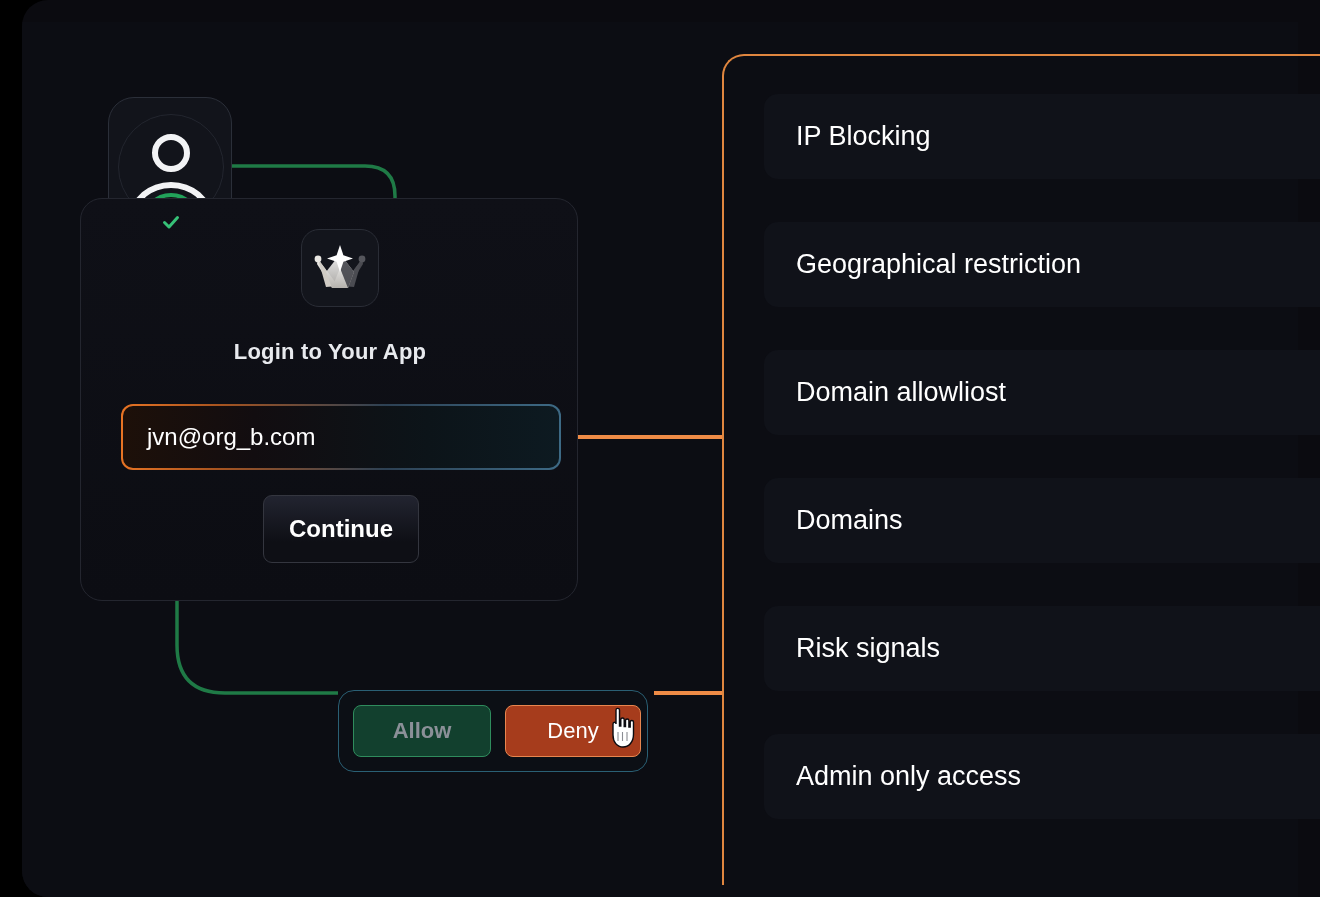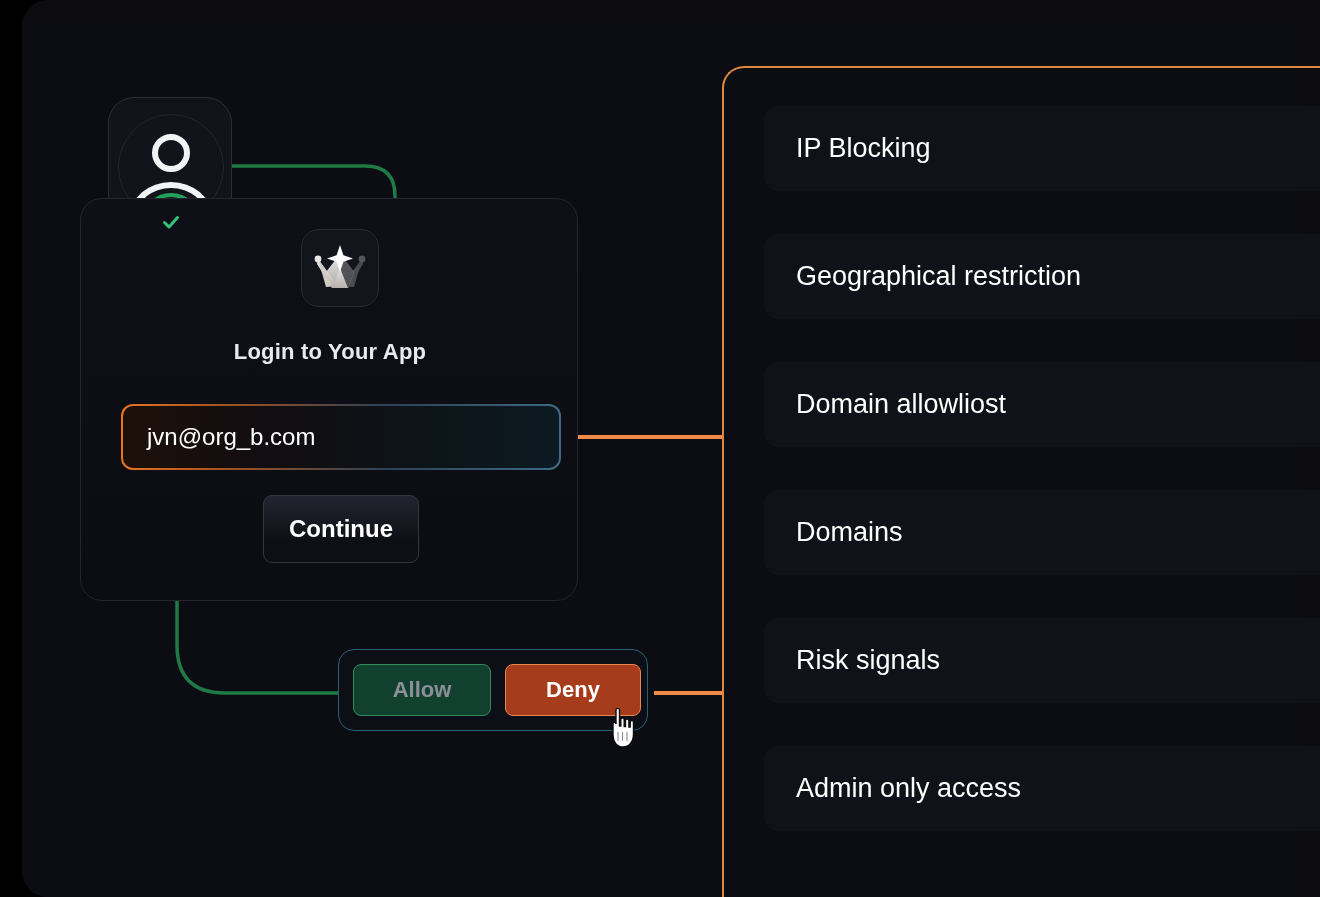--- a/index.html
+++ b/index.html
@@ -174,21 +174,21 @@
     font-weight: bold;
     display: flex;
     align-items: center;
     justify-content: center;
   }
 
   
   #decision-group {
     position: absolute;
     left: 338px;
-    top: 649px;
+    top: 690px;
     width: 310px;
     height: 82px;
     background: #0c0f15;
     border: 1.5px solid #2a5f74;
     border-radius: 16px;
   }
   #allow-button {
     position: absolute;
     left: 14px;
     top: 14px;
@@ -208,39 +208,39 @@
     position: absolute;
     left: 166px;
     top: 14px;
     width: 136px;
     height: 52px;
     border-radius: 8px;
     background: #a63c1c;
     border: 1.5px solid #e8864f;
     color: #ffffff;
     font-size: 22px;
-    font-weight: bold;
+    font-weight: normal;
     display: flex;
     align-items: center;
     justify-content: center;
   }
 
   #cursor-pointer {
     position: absolute;
     left: 604px;
     top: 706px;
     width: 38px;
     height: 44px;
   }
 
   
   #policy-panel {
     position: absolute;
     left: 722px;
-    top: 66px;
+    top: 54px;
     width: 598px;
     height: 831px;
     border-radius: 22px 0 0 0;
     background: linear-gradient(180deg,
         #b4enn 0%, #a8501d 0%, #8e441a 18%,
         #643013 38%, #40200e 58%, #2a170c 76%, #1b1310 100%);
     border-left: 2px solid #e0863f;
     border-top: 2px solid #e0863f;
     overflow: hidden;
   }

